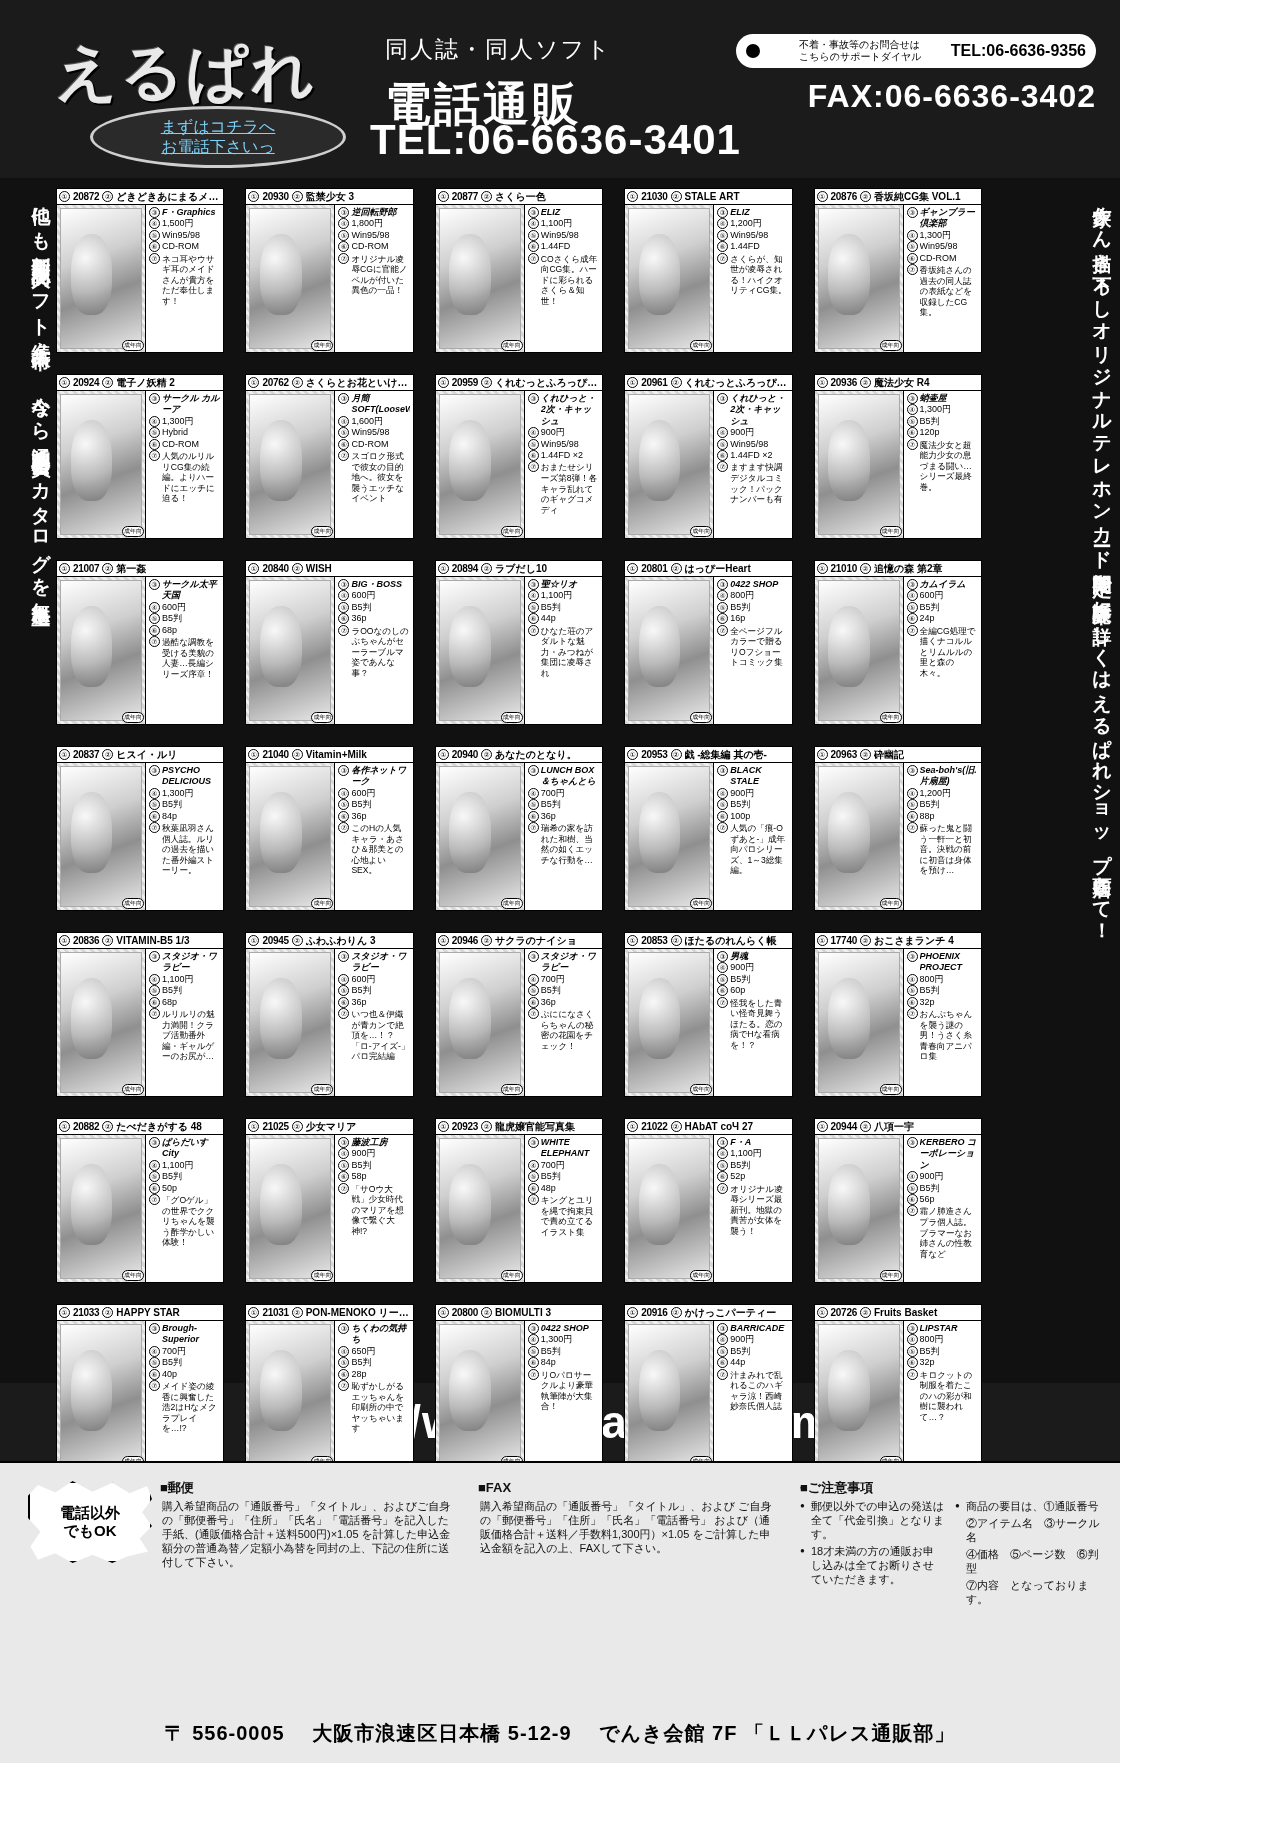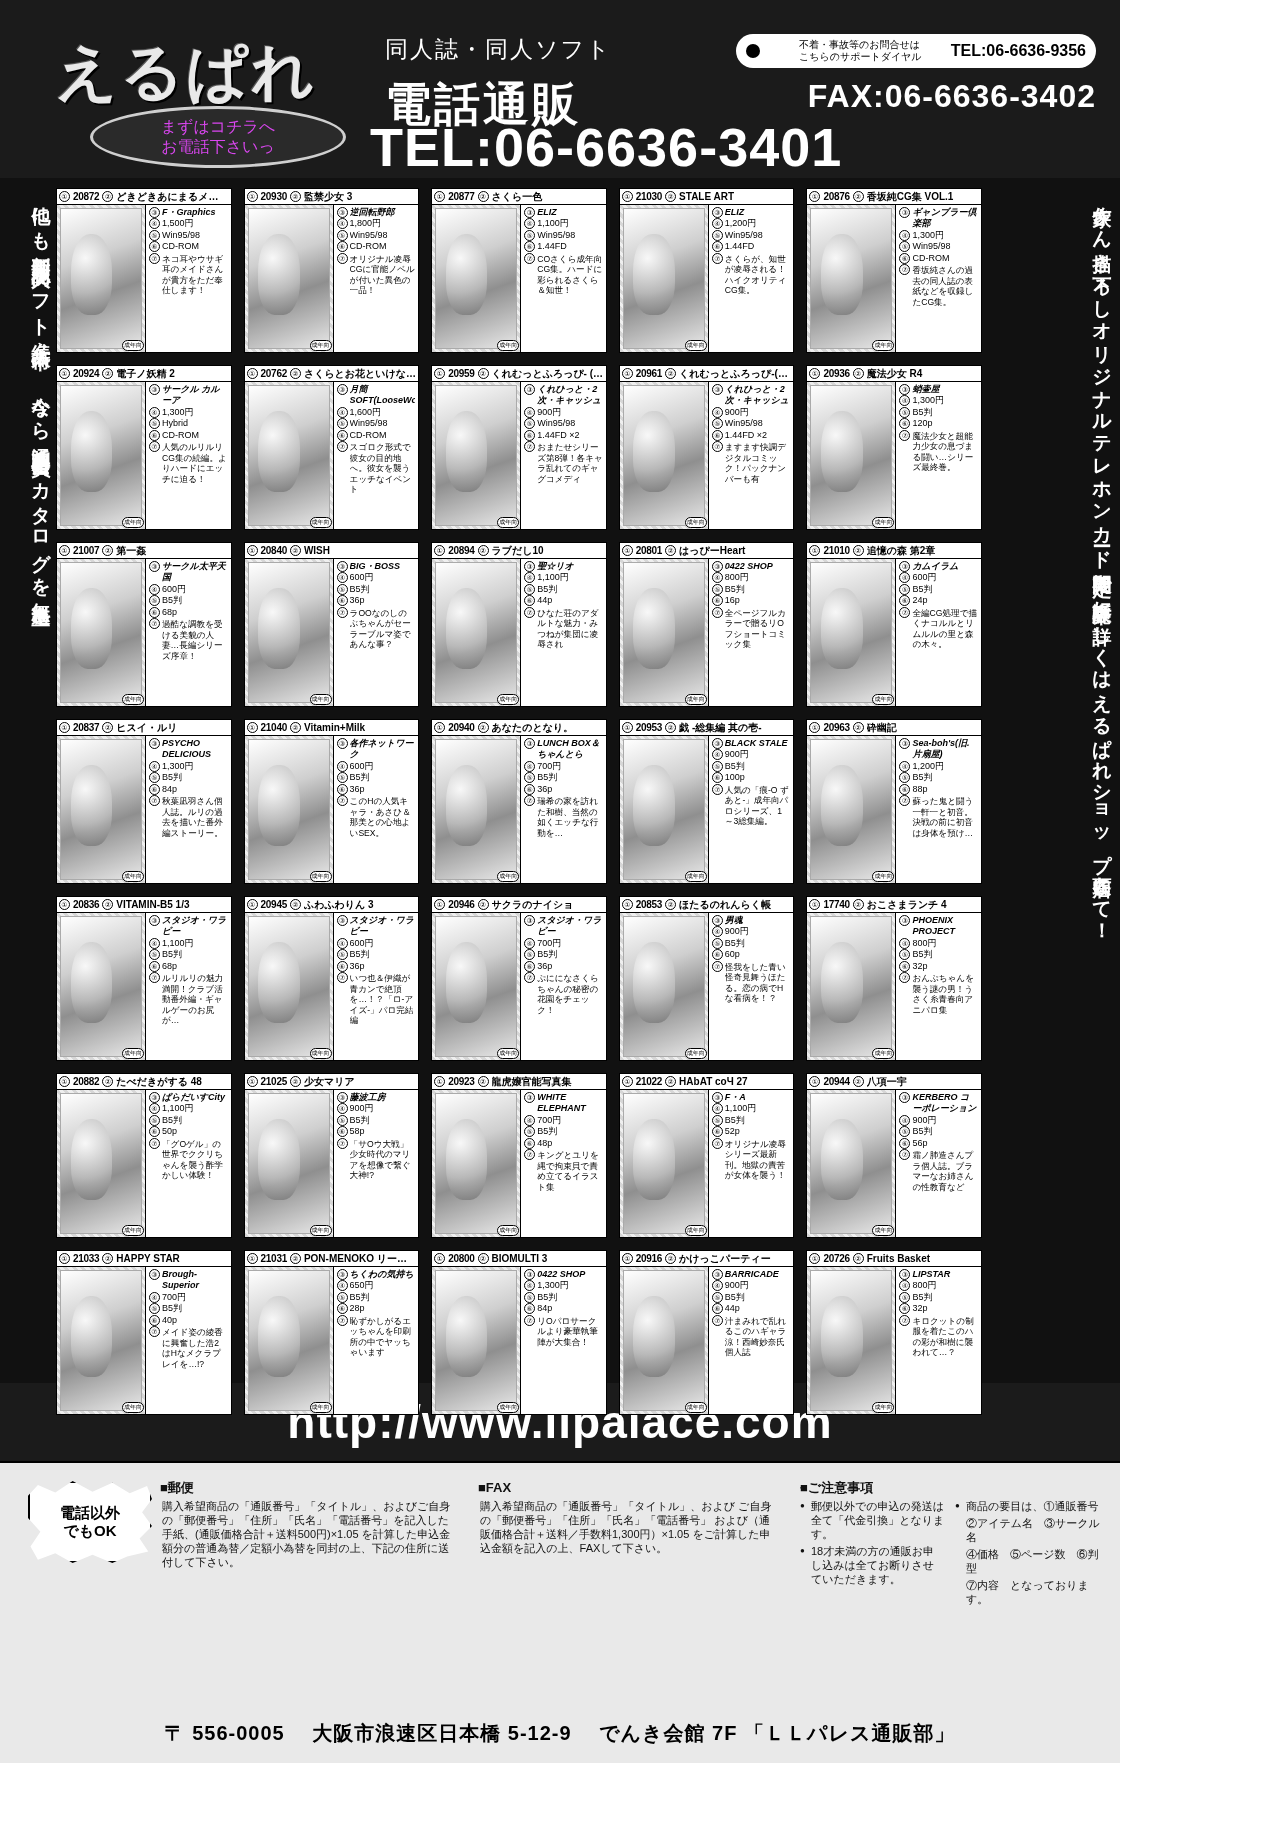--- a/index.html
+++ b/index.html
@@ -6,39 +6,39 @@
   body{width:1120px;font-family:"Liberation Sans",sans-serif;-webkit-font-smoothing:none;}
   .page{position:relative;width:1120px;height:1832px;background:#ffffff;overflow:hidden;}
 
   
   .header{position:relative;height:178px;background:#1b1b1b;color:#fff;overflow:hidden;}
   .logo-wrap{position:absolute;left:55px;top:30px;width:320px;height:128px;}
   .logo-main{font-size:62px;font-weight:bold;letter-spacing:2px;color:#e9e9e9;
     text-shadow:2px 2px 0 #000,-1px -1px 0 #555;}
   .logo-oval{position:absolute;left:35px;top:76px;width:250px;height:56px;border:3px solid #cfcfcf;border-radius:50%/50%;
     display:flex;flex-direction:column;align-items:center;justify-content:center;background:#2a2a2a;}
-  .logo-oval div{font-size:16px;line-height:20px;color:#d946ef;}
+  .logo-oval div{font-size:16px;line-height:20px;color:#7dd3fc;text-decoration:underline;}
   .head-mid{position:absolute;left:385px;top:34px;}
   .head-mid .l1{font-size:23px;letter-spacing:2px;}
   .head-mid .l2{font-size:46px;font-weight:bold;letter-spacing:3px;margin-top:9px;}
-  .tel-big{position:absolute;left:370px;top:116px;font-size:54px;font-weight:bold;letter-spacing:1px;}
+  .tel-big{position:absolute;left:370px;top:116px;font-size:42px;font-weight:bold;letter-spacing:1px;}
   .support{position:absolute;right:24px;top:34px;width:340px;background:#fff;color:#000;border-radius:18px;padding:5px 10px;display:flex;align-items:center;gap:7px;}
   .support .dot{width:14px;height:14px;border-radius:50%;background:#000;flex:none;}
   .support .txt{font-size:10px;line-height:12px;margin-left:32px;}
   .support .tel{font-size:16px;font-weight:bold;margin-left:auto;}
   .fax{position:absolute;right:24px;top:78px;font-size:32px;font-weight:bold;letter-spacing:1px;}
 
   
   .band{position:relative;height:1205px;background:#111;}
   .side-left{position:absolute;left:6px;top:8px;width:44px;height:1190px;color:#fff;font-size:19px;line-height:22px;
     writing-mode:vertical-rl;text-orientation:upright;letter-spacing:2px;padding:6px 2px;font-weight:bold;}
   .side-right{position:absolute;right:4px;top:8px;width:46px;height:1190px;color:#fff;font-size:19px;line-height:23px;
     writing-mode:vertical-rl;text-orientation:upright;letter-spacing:1px;padding:6px 2px;font-weight:bold;}
 
-  .grid{position:absolute;left:56px;top:10px;width:926px;display:grid;grid-template-columns:repeat(5,1fr);gap:12px;}
+  .grid{position:absolute;left:56px;top:10px;width:926px;display:grid;grid-template-columns:repeat(5,1fr);gap:21px;}
   .card{background:#fff;border:1px solid #000;height:163px;position:relative;overflow:hidden;}
   .card .top{display:flex;align-items:center;gap:3px;border-bottom:1px solid #000;height:15px;padding:0 2px;font-size:9px;}
   .num-badge{width:9px;height:9px;border:1px solid #000;border-radius:50%;font-size:7px;line-height:9px;text-align:center;flex:none;}
   .code{font-size:10px;font-weight:bold;letter-spacing:-0.3px;}
   .title{font-size:10px;font-weight:bold;overflow:hidden;white-space:nowrap;text-overflow:ellipsis;flex:1;}
   .body{display:flex;height:147px;}
   .thumb{width:88px;flex:none;border-right:1px solid #000;position:relative;background:
      repeating-linear-gradient(45deg,#d7d7d7 0 3px,#efefef 3px 6px);}
   .thumb .ph{position:absolute;inset:3px;background:
      linear-gradient(160deg,#fff 0%,#cfcfcf 35%,#8f8f8f 60%,#e8e8e8 100%);

